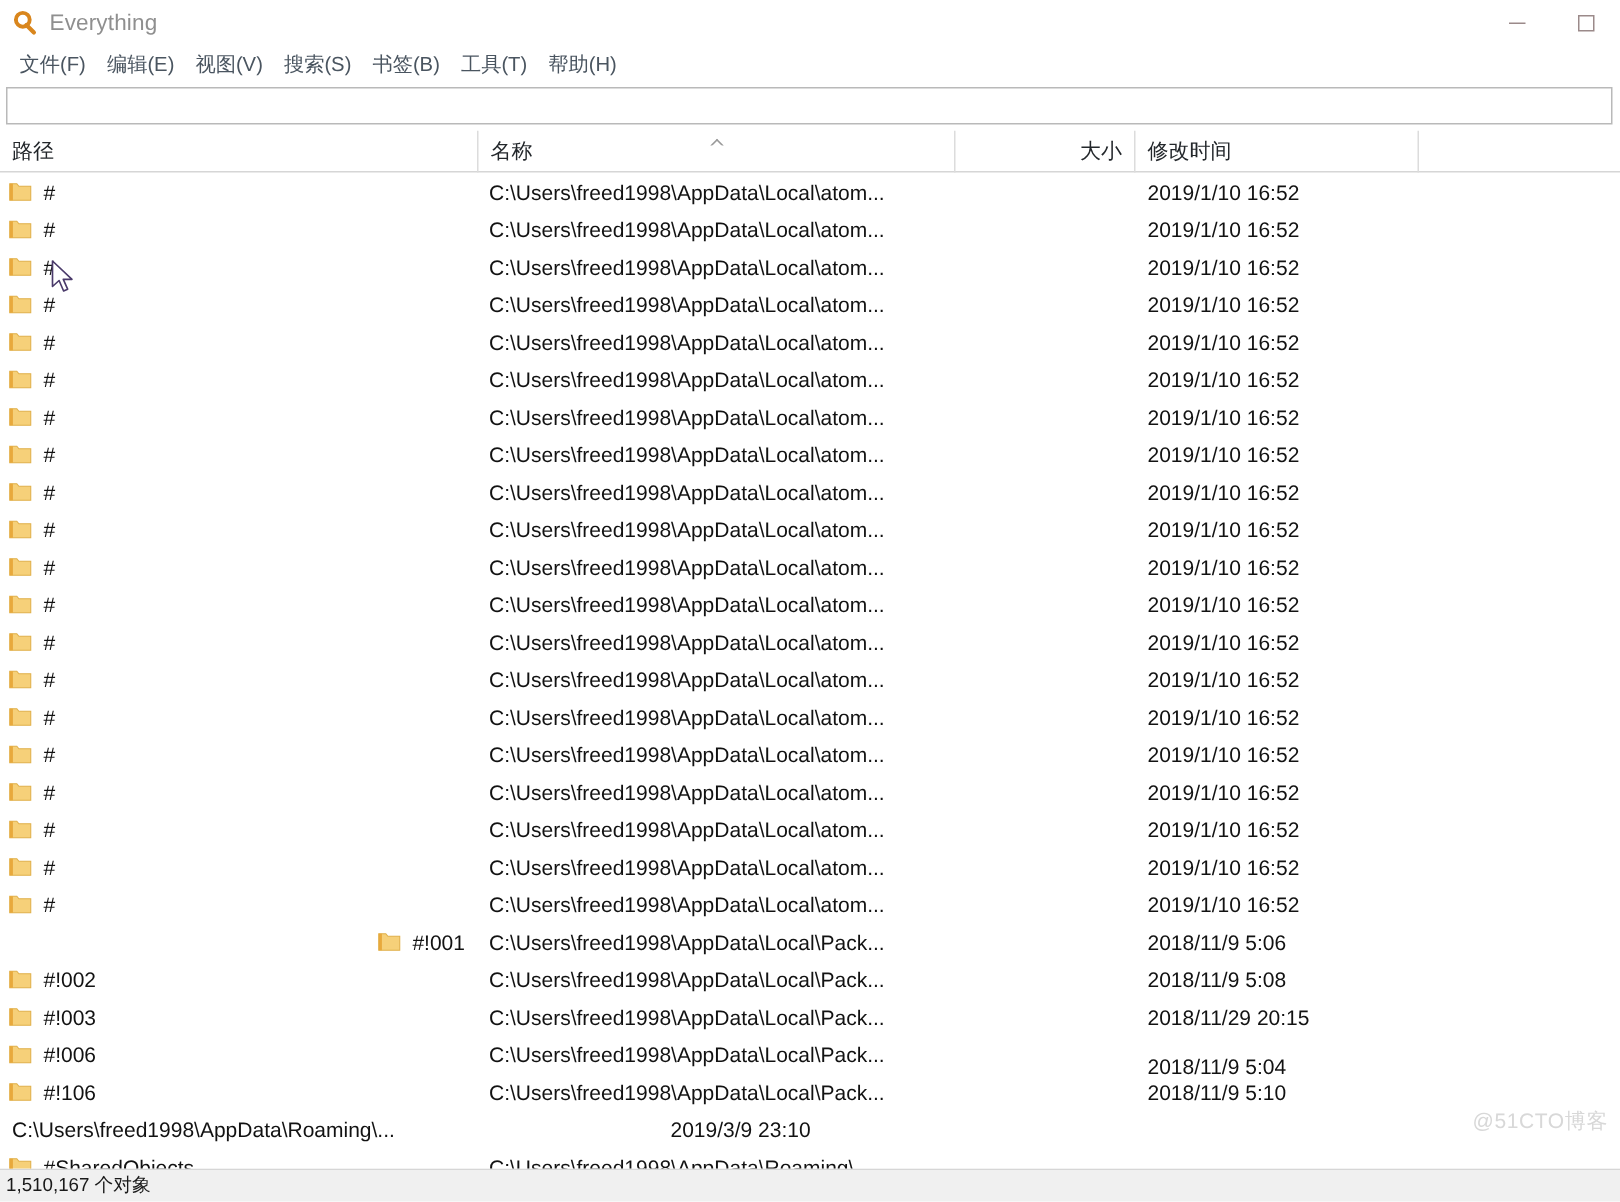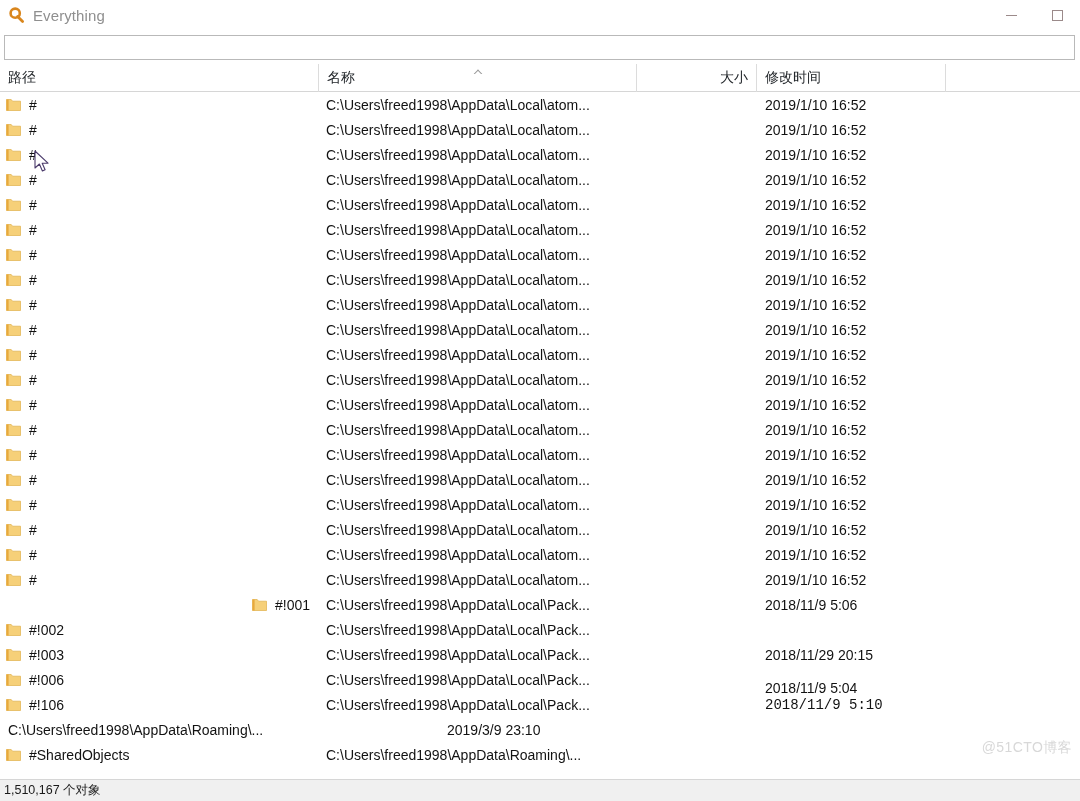--- a/index.html
+++ b/index.html
@@ -253,20 +253,29 @@
     <div class="win-controls">
       <div class="win-btn">
         <span class="glyph-min"></span>
       </div>
       <div class="win-btn">
         <span class="glyph-max"></span>
       </div>
     </div>
   </div>
 
+  <div class="menubar">
+    <div class="menu-item">文件(F)</div>
+    <div class="menu-item">编辑(E)</div>
+    <div class="menu-item">视图(V)</div>
+    <div class="menu-item">搜索(S)</div>
+    <div class="menu-item">书签(B)</div>
+    <div class="menu-item">工具(T)</div>
+    <div class="menu-item">帮助(H)</div>
+  </div>
 
   <div class="searchwrap">
     <input class="searchbox" type="text" placeholder="" style="">
   </div>
 
   <div class="listarea">
 
     <div class="hdr">
       <div class="hdr-cell" style="width:319px">
         <span>路径</span>
@@ -540,20 +549,21 @@
         <div class="row">
           <div class="cell name" style="width: 318px;">
             <svg class="folder-icon" viewBox="0 0 16 14">
               <path d="M0.5 1.5 L0.5 12.5 L14.5 12.5 L14.5 3.2 L6.6 3.2 L5.2 1.5 Z" fill="#f6d079" stroke="#e0b04a" stroke-width="0.7"></path>
               <path d="M0.5 1.5 L0.5 12.5 L2.6 12.5 L2.6 1.5 Z" fill="#e8a93c"></path>
             </svg>
             <span>#!002</span>
           </div>
           <div class="cell path" style="width: 319px;">C:\Users\freed1998\AppData\Local\Pack...</div>
           <div class="cell size" style="width: 120px;"></div>
+          <div class="cell modified" style="width: 189px;">2018/11/9 5:08</div>
         </div>
         <div class="row">
           <div class="cell name" style="width: 318px;">
             <svg class="folder-icon" viewBox="0 0 16 14">
               <path d="M0.5 1.5 L0.5 12.5 L14.5 12.5 L14.5 3.2 L6.6 3.2 L5.2 1.5 Z" fill="#f6d079" stroke="#e0b04a" stroke-width="0.7"></path>
               <path d="M0.5 1.5 L0.5 12.5 L2.6 12.5 L2.6 1.5 Z" fill="#e8a93c"></path>
             </svg>
             <span>#!003</span>
           </div>
           <div class="cell path" style="width: 319px;">C:\Users\freed1998\AppData\Local\Pack...</div>
@@ -575,21 +585,21 @@
         <div class="row">
           <div class="cell name" style="width: 318px;">
             <svg class="folder-icon" viewBox="0 0 16 14">
               <path d="M0.5 1.5 L0.5 12.5 L14.5 12.5 L14.5 3.2 L6.6 3.2 L5.2 1.5 Z" fill="#f6d079" stroke="#e0b04a" stroke-width="0.7"></path>
               <path d="M0.5 1.5 L0.5 12.5 L2.6 12.5 L2.6 1.5 Z" fill="#e8a93c"></path>
             </svg>
             <span>#!106</span>
           </div>
           <div class="cell path" style="width: 319px;">C:\Users\freed1998\AppData\Local\Pack...</div>
           <div class="cell size" style="width: 120px;"></div>
-          <div class="cell modified" style="width: 189px; font-family: Liberation Mono, monospace;">2018/11/9 5:10</div>
+          <div class="cell modified" style="width: 189px;">2018/11/9 5:10</div>
         </div>
         <div class="row">
           <div class="cell path" style="width: 319px;">C:\Users\freed1998\AppData\Roaming\...</div>
           <div class="cell size" style="width: 120px;"></div>
           <div class="cell modified" style="width: 189px;">2019/3/9 23:10</div>
         </div>
         <div class="row">
           <div class="cell name" style="width: 318px;">
             <svg class="folder-icon" viewBox="0 0 16 14">
               <path d="M0.5 1.5 L0.5 12.5 L14.5 12.5 L14.5 3.2 L6.6 3.2 L5.2 1.5 Z" fill="#f6d079" stroke="#e0b04a" stroke-width="0.7"></path>

